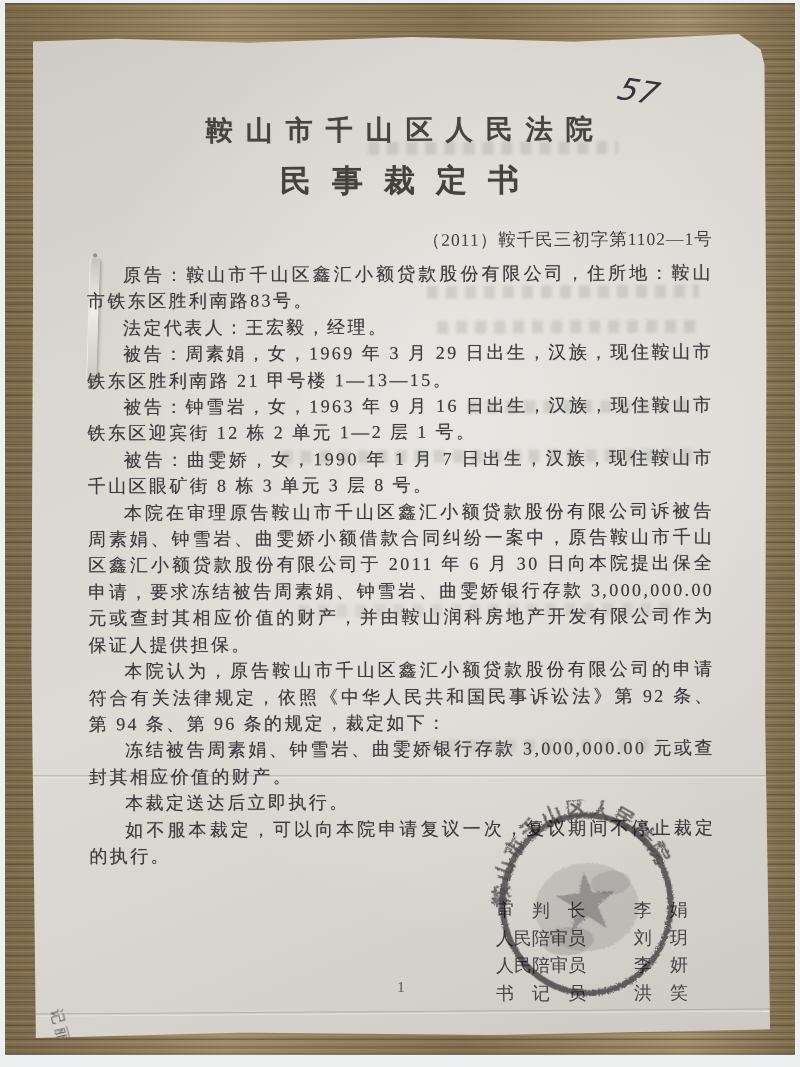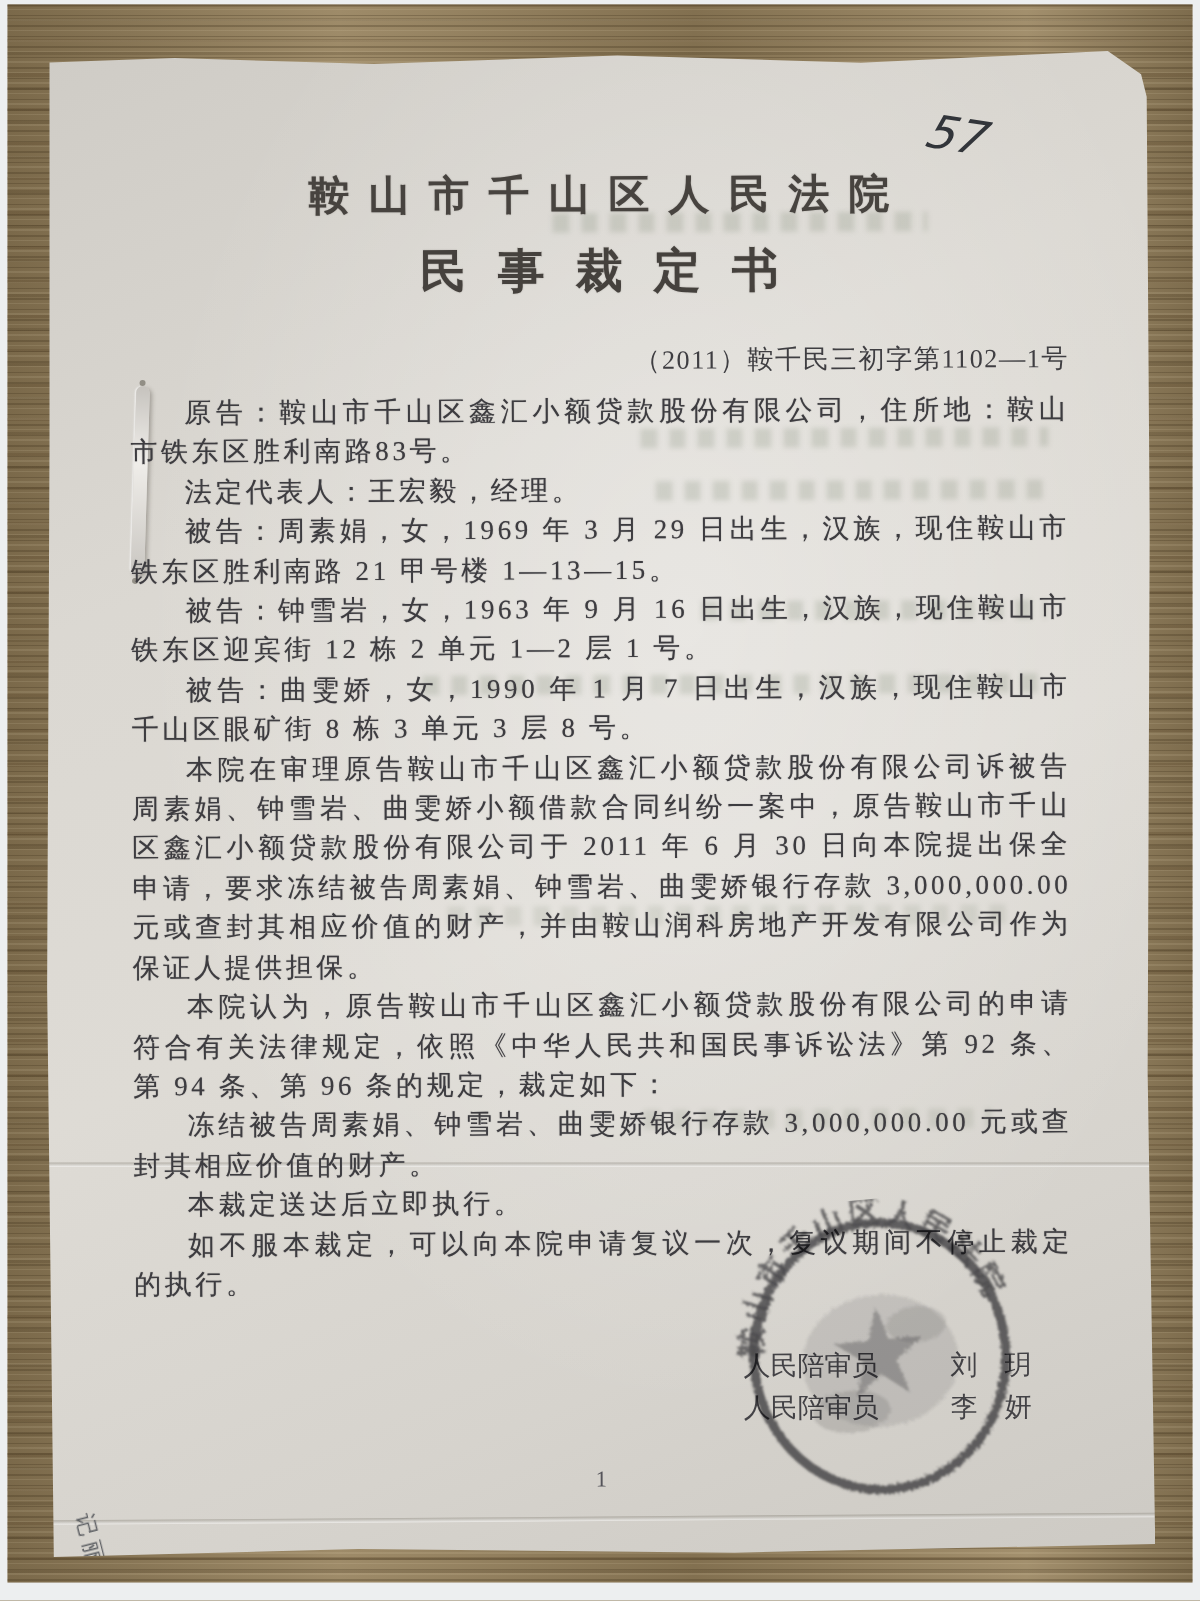--- a/index.html
+++ b/index.html
@@ -131,26 +131,34 @@
       <div class="para">被告：曲雯娇，女，1990 年 1 月 7 日出生，汉族，现住鞍山市千山区眼矿街 8 栋 3 单元 3 层 8 号。</div>
       <div class="para">本院在审理原告鞍山市千山区鑫汇小额贷款股份有限公司诉被告周素娟、钟雪岩、曲雯娇小额借款合同纠纷一案中，原告鞍山市千山区鑫汇小额贷款股份有限公司于 2011 年 6 月 30 日向本院提出保全申请，要求冻结被告周素娟、钟雪岩、曲雯娇银行存款 3,000,000.00 元或查封其相应价值的财产，并由鞍山润科房地产开发有限公司作为保证人提供担保。</div>
       <div class="para">本院认为，原告鞍山市千山区鑫汇小额贷款股份有限公司的申请符合有关法律规定，依照《中华人民共和国民事诉讼法》第 92 条、第 94 条、第 96 条的规定，裁定如下：</div>
       <div class="para">冻结被告周素娟、钟雪岩、曲雯娇银行存款 3,000,000.00 元或查封其相应价值的财产。</div>
       <div class="para">本裁定送达后立即执行。</div>
       <div class="para">如不服本裁定，可以向本院申请复议一次，复议期间不停止裁定的执行。</div>
     </div>
 
     <div class="sig-block">
       <div class="sig-row">
+        <span>审　判　长</span>
+        <span>李　娟</span>
+      </div>
+      <div class="sig-row">
         <span>人民陪审员</span>
         <span>刘　玥</span>
       </div>
       <div class="sig-row">
         <span>人民陪审员</span>
         <span>李　妍</span>
+      </div>
+      <div class="sig-row">
+        <span>书　记　员</span>
+        <span>洪　笑</span>
       </div>
     </div>
   </div>
 
   <svg class="seal" viewBox="0 0 200 210">
     <defs>
       <filter id="rough" x="-20%" y="-20%" width="140%" height="140%">
         <feTurbulence type="fractalNoise" baseFrequency="0.55" numOctaves="2" result="n"></feTurbulence>
         <feDisplacementMap in="SourceGraphic" in2="n" scale="4"></feDisplacementMap>
         <feGaussianBlur stdDeviation="0.55"></feGaussianBlur>

